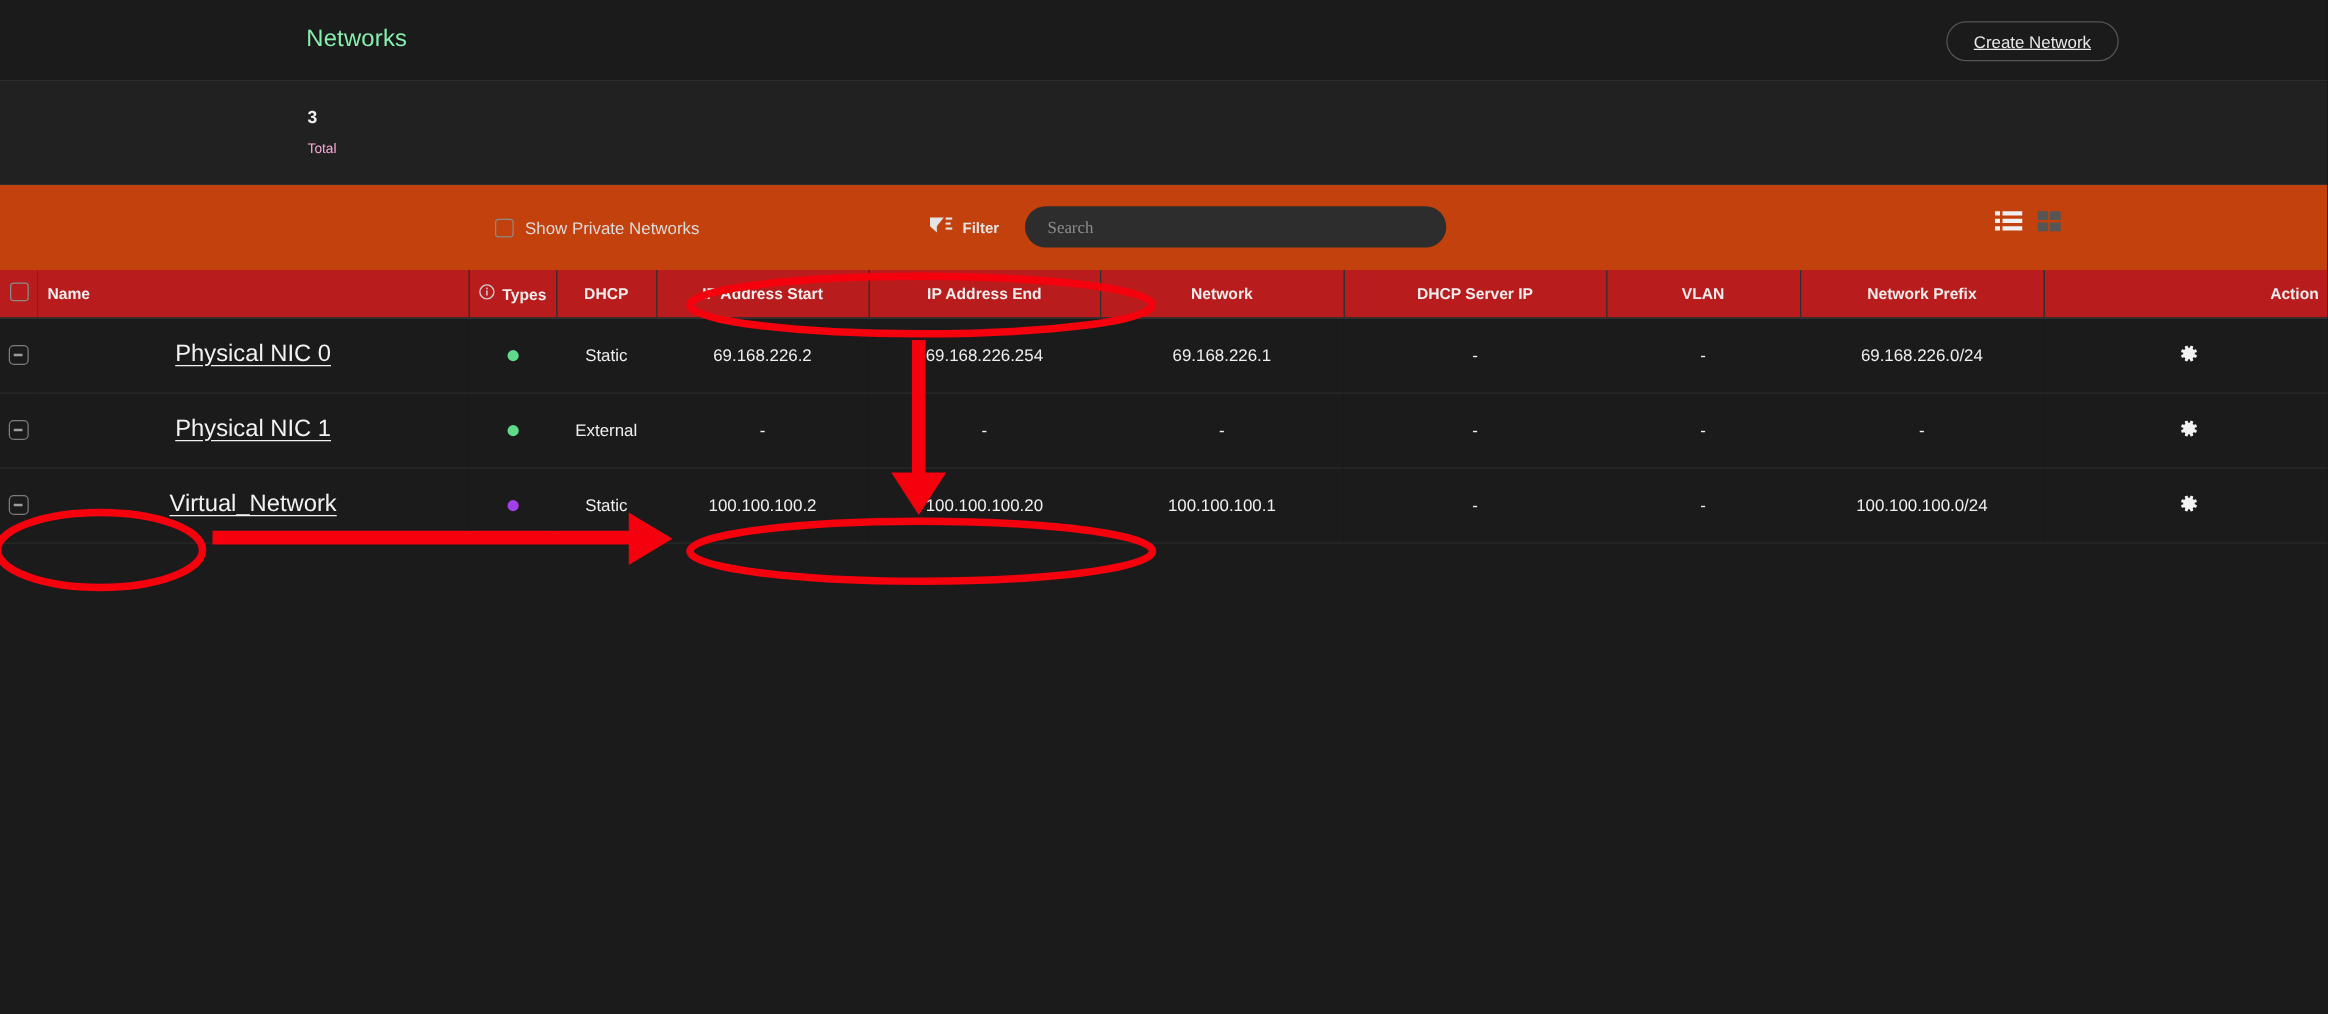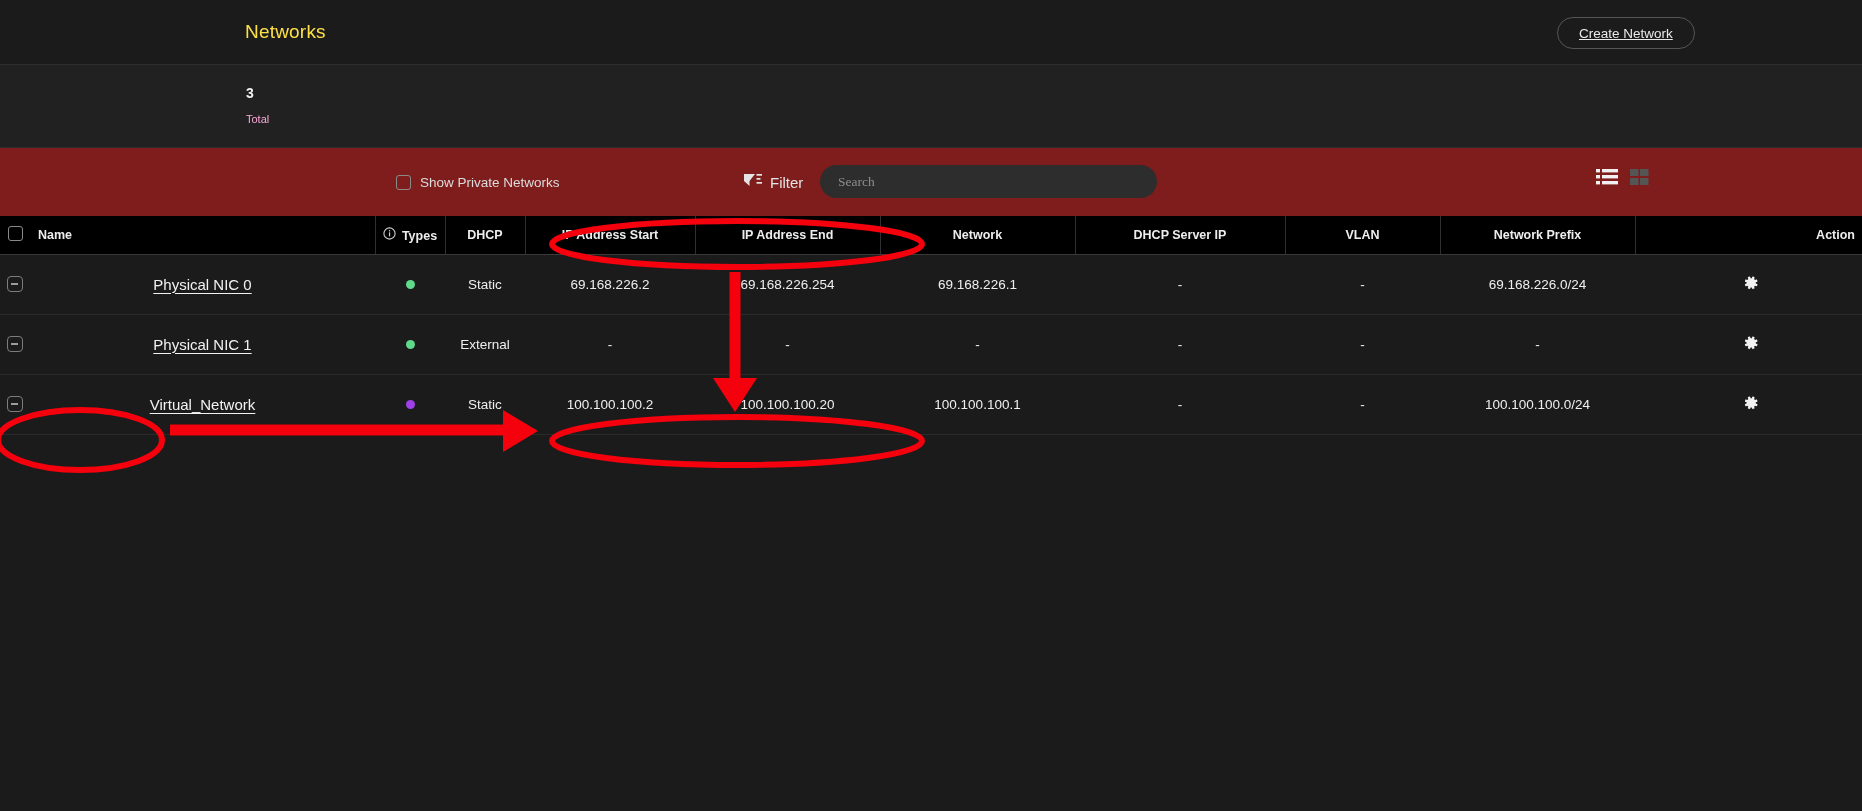--- a/index.html
+++ b/index.html
@@ -20,21 +20,21 @@
     border-bottom: 1px solid #2e2e2e;
     display: flex;
     align-items: center;
     position: relative;
   }
   .page-title {
     position: absolute;
     left: 245px;
     font-size: 19px;
     font-weight: 400;
-    color: #fde047;
+    color: #86efac;
     letter-spacing: .2px;
   }
   .create-btn {
     position: absolute;
     left: 1557px;
     top: 17px;
     height: 32px;
     padding: 0 21px;
     display: flex;
     align-items: center;
@@ -68,21 +68,21 @@
     position: absolute;
     left: 246px;
     top: 48px;
     font-size: 11px;
     color: #f9a8d4;
   }
 
   
   .toolbar {
     height: 68px;
-    background: #7f1d1d;
+    background: #c2410c;
     position: relative;
     display: flex;
     align-items: center;
   }
   .chk-private {
     position: absolute;
     left: 396px;
     display: flex;
     align-items: center;
     gap: 9px;
@@ -100,21 +100,21 @@
   .chk-label { font-size: 13.5px; color: #dcdcdc; }
 
   .filter-group {
     position: absolute;
     left: 744px;
     display: flex;
     align-items: center;
     gap: 8px;
     cursor: pointer;
   }
-  .filter-label { font-size: 15px; font-weight: normal; color: #e4e4e4; }
+  .filter-label { font-size: 12px; font-weight: bold; color: #e4e4e4; }
 
   .search-box {
     position: absolute;
     left: 820px;
     top: 17px;
     width: 337px;
     height: 33px;
     background: #2d2d2d;
     border: none;
     border-radius: 17px;
@@ -136,21 +136,21 @@
   }
   .vt { cursor: pointer; display: block; }
 
   
   table.nets {
     width: 1862px;
     border-collapse: collapse;
     table-layout: fixed;
   }
   table.nets th {
-    background: #000000;
+    background: #b91c1c;
     height: 38px;
     font-size: 12.5px;
     font-weight: bold;
     color: #ededed;
     text-align: center;
     border-right: 1px solid #303030;
     border-bottom: 1px solid #3a3a3a;
     padding: 0;
     white-space: nowrap;
   }
@@ -192,21 +192,21 @@
     content: "";
     position: absolute;
     left: 3px; top: 6px;
     width: 7px; height: 1.6px;
     background: #9d9d9d;
   }
   .net-link {
     color: #f2f2f2;
     text-decoration: underline;
     text-underline-offset: 3px;
-    font-size: 15px;
+    font-size: 19px;
     cursor: pointer;
   }
   .dot {
     width: 9px; height: 9px;
     border-radius: 50%;
     display: inline-block;
     vertical-align: middle;
   }
   .gear { cursor: pointer; display: inline-block; vertical-align: middle; }
 

